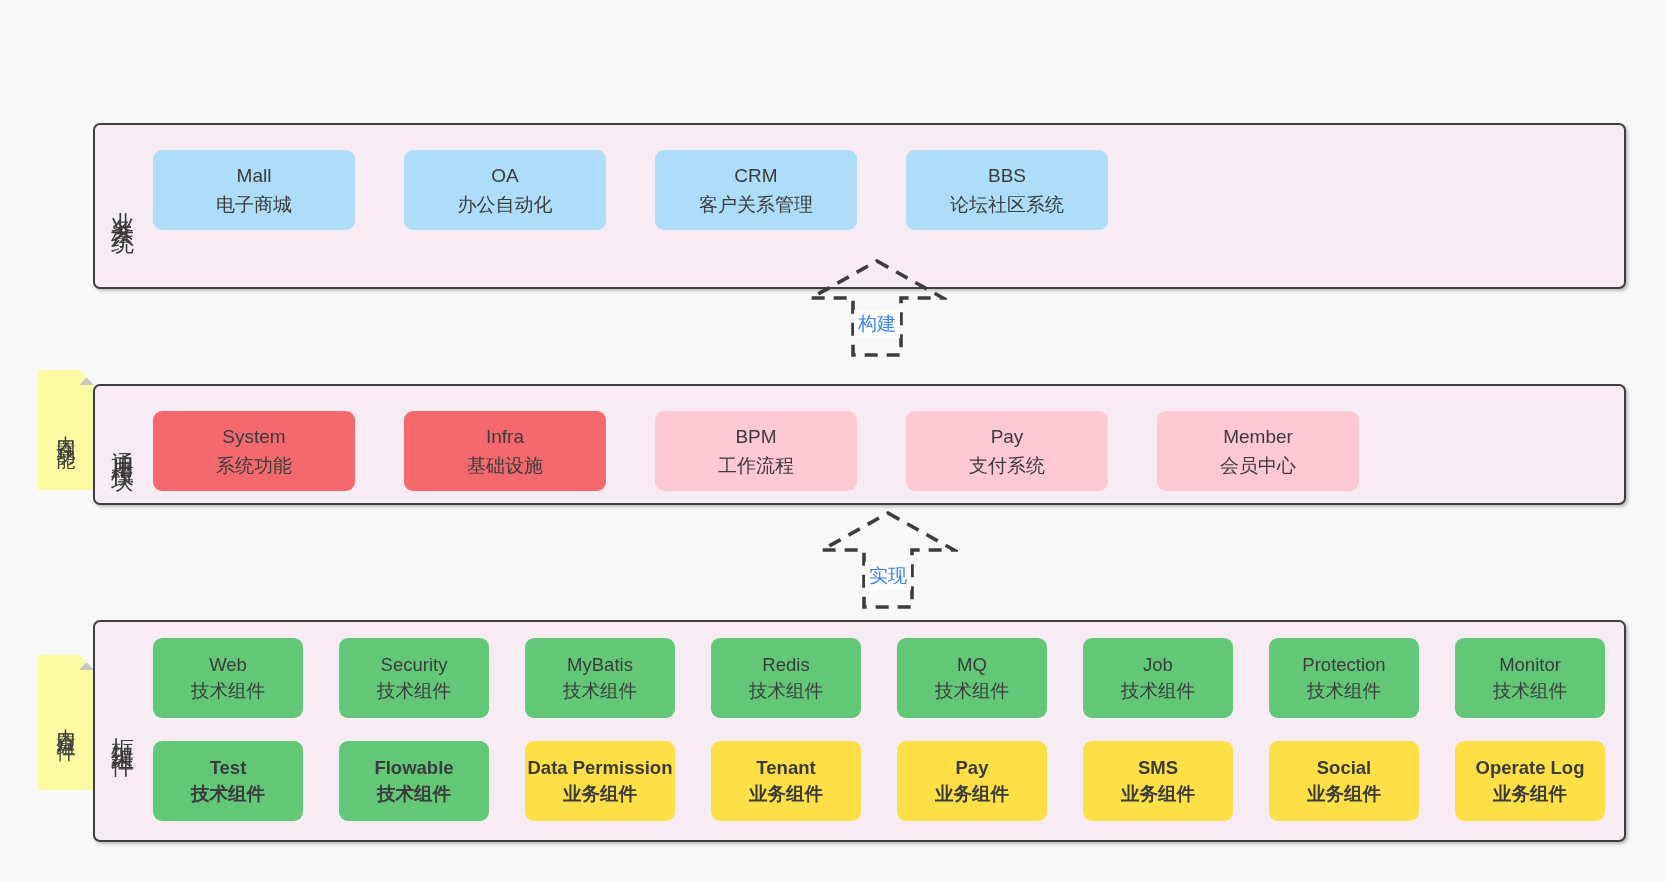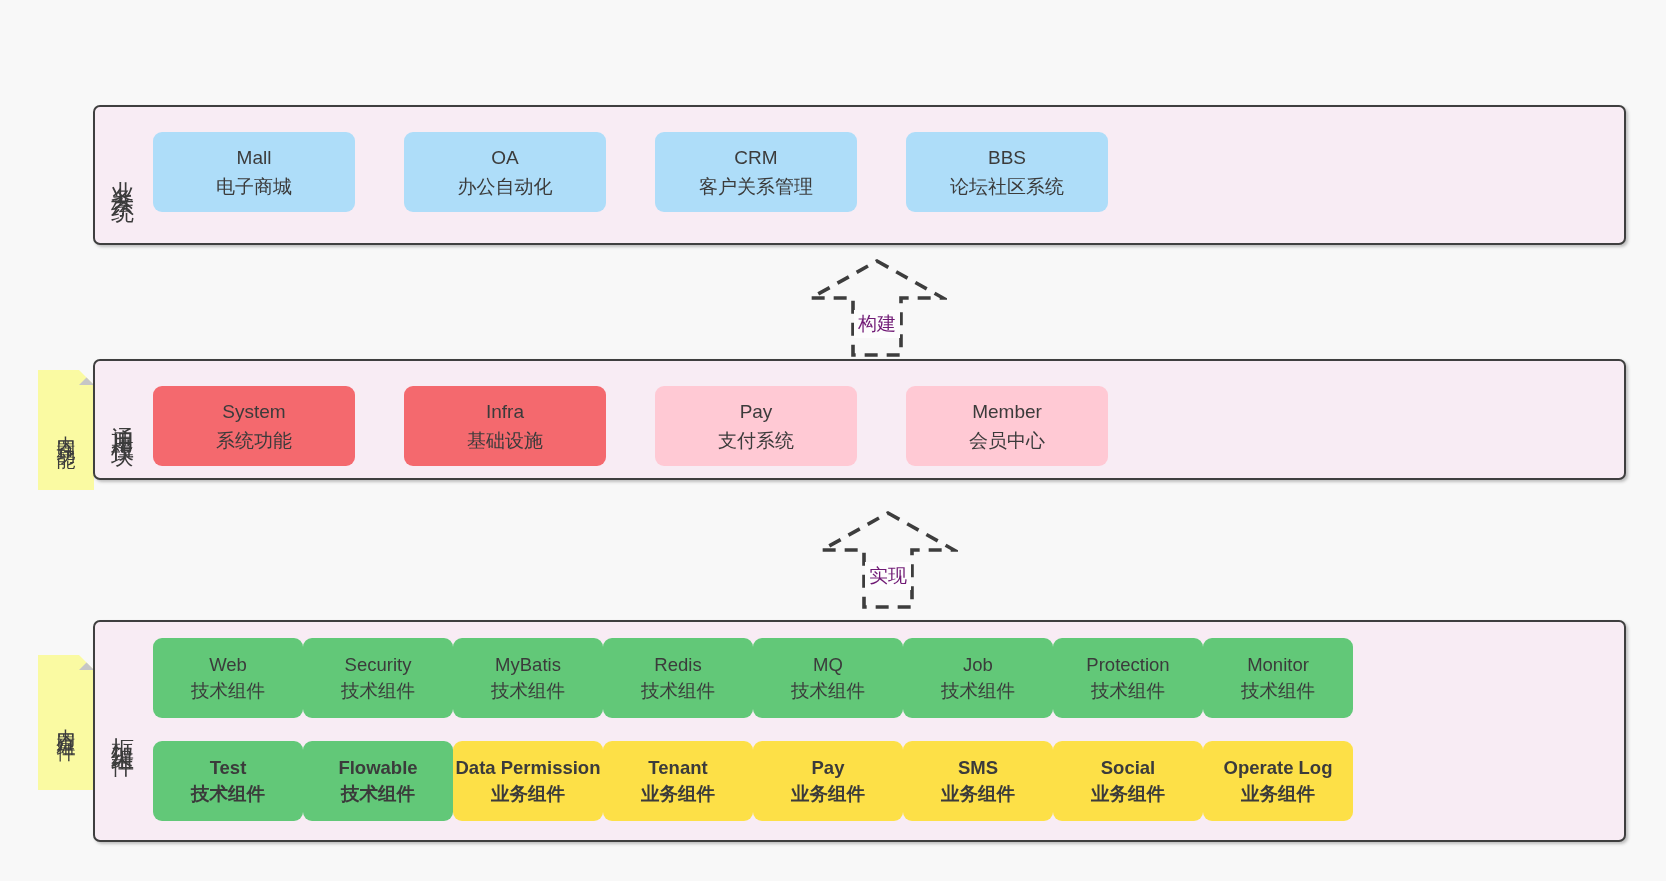--- a/index.html
+++ b/index.html
@@ -10,35 +10,35 @@
     color:#3b3b3b;
   }
   
   .band{
     position:absolute;left:93px;width:1533px;
     background:#f8ecf4;
     border:2px solid #3f3f3f;border-radius:7px;
     box-shadow:2px 2px 3px rgba(60,60,60,.30);
     box-sizing:border-box;
   }
-  .band-1{top:105px;height:140px;}
-  .band-2{top:359px;height:121px;}
+  .band-1{top:123px;height:166px;}
+  .band-2{top:384px;height:121px;}
   .band-3{top:620px;height:222px;}
   
   .side-label{
     position:absolute;left:13px;top:50%;transform:translateY(-50%);
     writing-mode:vertical-rl;text-orientation:upright;
     font-size:23px;letter-spacing:6px;color:#3b3b3b;white-space:nowrap;
   }
   
   .boxes-row{
     display:flex;margin-left:58px;align-items:stretch;
   }
   .band-1 .boxes-row,.band-2 .boxes-row{margin-top:25px;gap:49px;}
-  .band-3 .boxes-row{}
+  .band-3 .boxes-row{gap:36px;}
   .band-3 .row-1{margin-top:16px;}
   .band-3 .row-2{margin-top:23px;font-weight:bold;}
   
   .box{
     width:202px;height:80px;border-radius:9px;flex:0 0 auto;
     display:flex;flex-direction:column;align-items:center;justify-content:center;
     text-align:center;line-height:29px;font-size:19px;color:#3b3b3b;
   }
   .band-3 .box{width:150px;line-height:26px;font-size:18.5px;}
   .box-name,.box-desc{display:block;}
@@ -62,21 +62,21 @@
   .note-text{
     writing-mode:vertical-rl;text-orientation:upright;
     font-size:19px;letter-spacing:5px;color:#3b3b3b;white-space:nowrap;
   }
   .band{z-index:1;}
   
   .arrow{position:absolute;width:140px;height:100px;z-index:1;}
   .arrow svg{position:absolute;left:0;top:0;}
   .arrow-label{
     position:absolute;left:50%;top:52px;transform:translateX(-50%);
-    background:#fdfdfd;padding:1px 4px;font-size:19px;color:#701a75;white-space:nowrap;
+    background:#fdfdfd;padding:1px 4px;font-size:19px;color:#3b82f6;white-space:nowrap;
   }
   .arrow-1{left:807px;top:258px;}
   .arrow-2{left:818px;top:510px;}
 </style>
 </head>
 <body>
 
 <div class="note note-2">
   <span class="fold"></span>
   <span class="note-text">内置功能</span>
@@ -121,20 +121,24 @@
   <div class="boxes-row">
     <div class="box red">
       <span class="box-name">System</span>
       <span class="box-desc">系统功能</span>
     </div>
     <div class="box red">
       <span class="box-name">Infra</span>
       <span class="box-desc">基础设施</span>
     </div>
     <div class="box pink">
+      <span class="box-name">BPM</span>
+      <span class="box-desc">工作流程</span>
+    </div>
+    <div class="box pink">
       <span class="box-name">Pay</span>
       <span class="box-desc">支付系统</span>
     </div>
     <div class="box pink">
       <span class="box-name">Member</span>
       <span class="box-desc">会员中心</span>
     </div>
   </div>
 </div>
 

